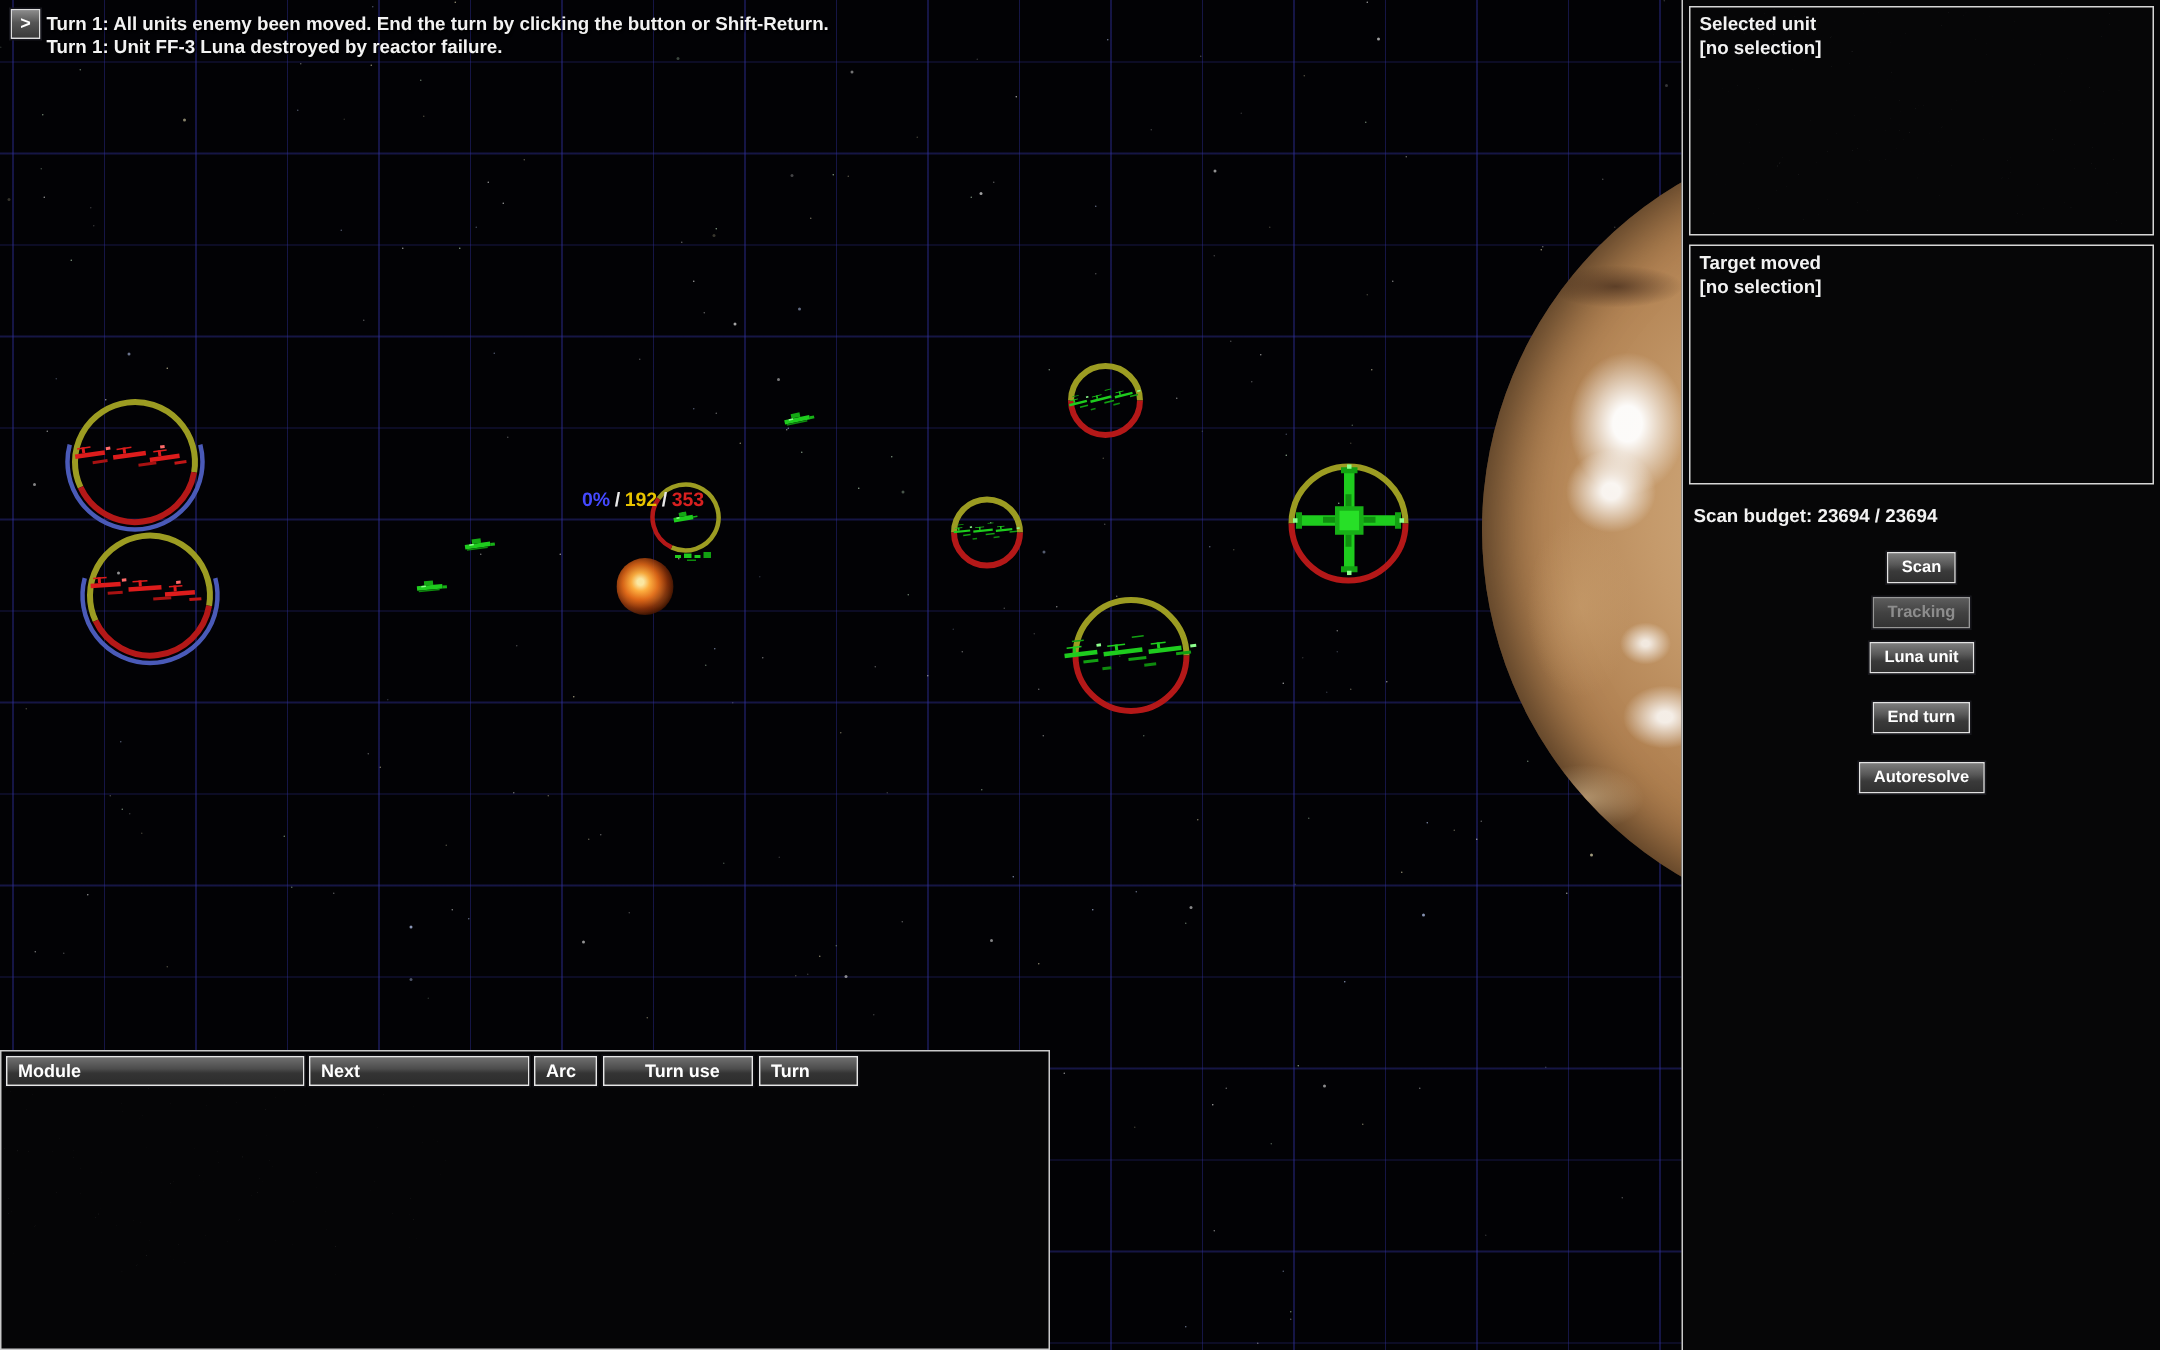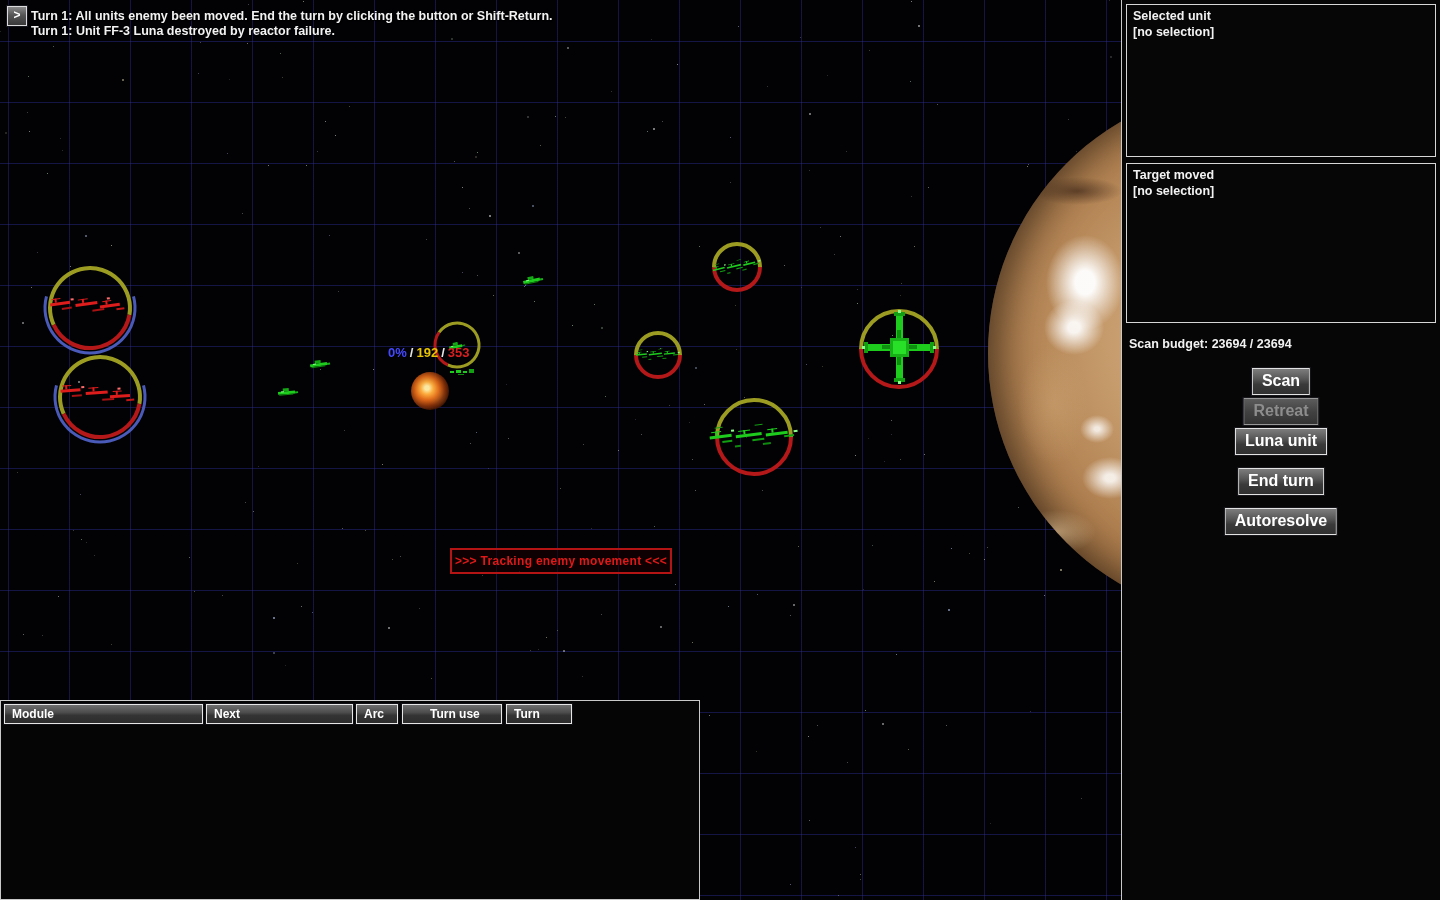--- a/index.html
+++ b/index.html
@@ -77,21 +77,21 @@
   #panel-selected { top:4px; height:153px; }
   #panel-target  { top:163px; height:160px; }
   .panel-title, .panel-body { position:absolute; left:6px; color:#f2f2f2; font-weight:bold; font-size:12.5px; }
   .panel-title { top:4px; }
   .panel-body  { top:20px; }
   #scan-budget { position:absolute; left:7px; top:337px; color:#f2f2f2; font-weight:bold; font-size:12.5px; }
 
   .btn { position:absolute; left:159px; transform:translateX(-50%); white-space:nowrap;
     background:linear-gradient(#7d7d7d,#565656 40%,#3a3a3a 62%,#303030);
     border:1px solid #e2e2e2; outline:1px solid #17171c; color:#fff;
-    font-family:"Liberation Sans",sans-serif; font-weight:bold; font-size:16px;
+    font-family:"Liberation Sans",sans-serif; font-weight:bold; font-size:11px;
     padding:3px 9px 4px 9px; cursor:pointer; }
   .btn.disabled { color:#8d8d8d; border-color:#979797; background:linear-gradient(#5c5c5c,#424242 50%,#333); cursor:default; }
   #btn-0 { top:368px; } #btn-1 { top:398px; } #btn-2 { top:428px; } #btn-3 { top:468px; } #btn-4 { top:508px; }
 </style>
 </head>
 <body>
 
 <svg width="0" height="0" style="position:absolute" aria-hidden="true">
   <defs>
     <filter id="crackle" x="0" y="0" width="100%" height="100%">
@@ -671,25 +671,24 @@
                 <rect x="6" y="1" width="5" height="3"></rect>
                 <rect x="13" y="2" width="4" height="2"></rect>
                 <rect x="19" y="0" width="5" height="4" fill="#12a012"></rect>
                 <rect x="8" y="5" width="6" height="1" fill="#0e8a0e"></rect>
               </g>
             </svg></div>
         </div>
       </div>
     <div id="explosion" style="left: 411px; top: 372px;"></div>
 
-    <div id="status-readout" style="left: 388px; top: 345px;">
+    <div id="status-readout" style="left: 388px; top: 325px;">
       <span class="blue">0%</span><span class="sep">/</span><span class="yellow">192</span><span class="sep">/</span><span class="red">353</span>
     </div>
 
-    <div id="tracking-banner">&gt;&gt;&gt; Tracking enemy movement &lt;&lt;&lt;</div>
 
     <div id="log">
       <div id="log-expand">&gt;</div>
       <div id="log-line-0" class="log-line">Turn 1: All units enemy been moved. End the turn by clicking the button or Shift-Return.</div>
       <div id="log-line-1" class="log-line">Turn 1: Unit FF-3 Luna destroyed by reactor failure.</div>
     </div>
   </div>
 
   <div id="module-table">
     <svg class="tex">
@@ -713,19 +712,19 @@
     </div>
 
     <div class="panel" id="panel-target">
       <div class="panel-title">Target moved</div>
       <div class="panel-body">[no selection]</div>
     </div>
 
     <div id="scan-budget">Scan budget: 23694 / 23694</div>
 
     <button class="btn" id="btn-0">Scan</button>
-    <button class="btn disabled" id="btn-1" disabled="">Retreat</button>
+    <button class="btn disabled" id="btn-1" disabled="">Tracking</button>
     <button class="btn" id="btn-2">Luna unit</button>
     <button class="btn" id="btn-3">End turn</button>
     <button class="btn" id="btn-4">Autoresolve</button>
   </div>
 
 </div>
 
 </body></html>

